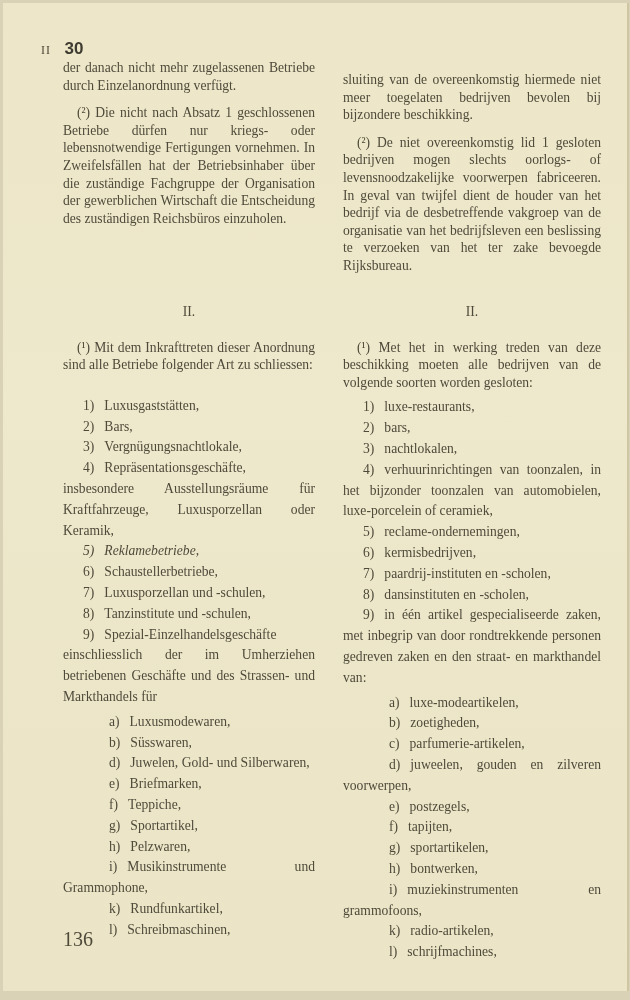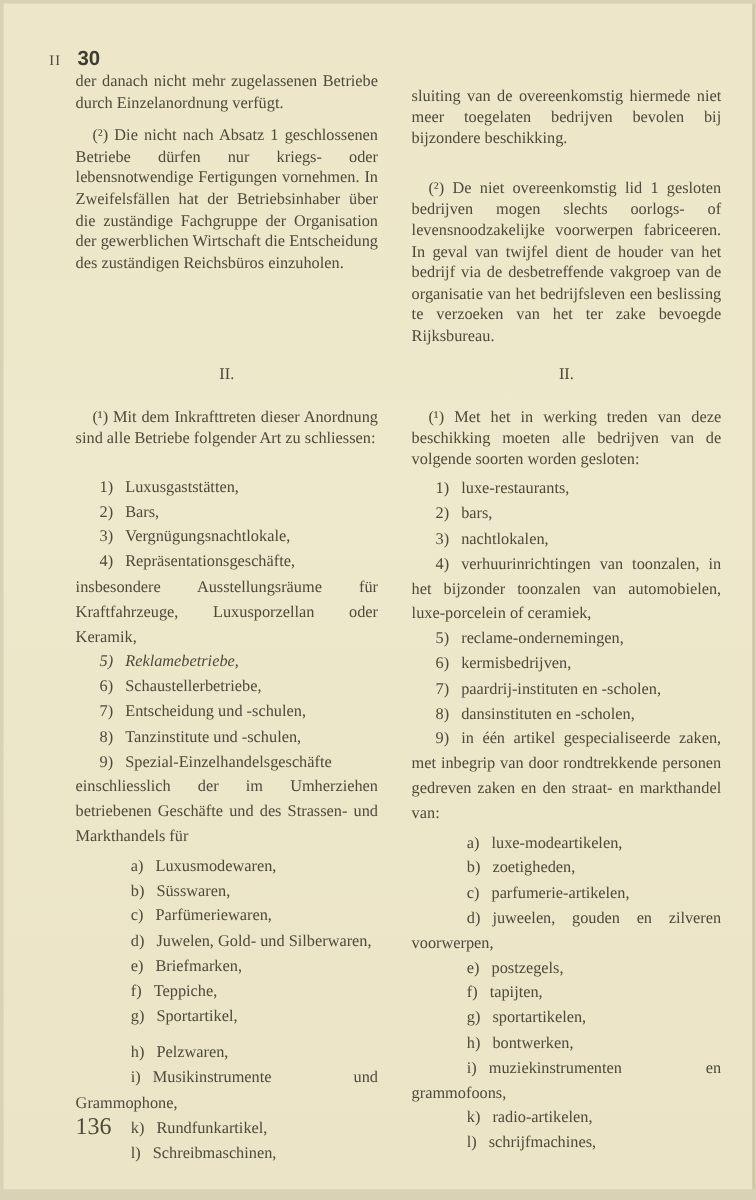--- a/index.html
+++ b/index.html
@@ -43,42 +43,41 @@
   <div class="col colL" style="top:300px;">
     <p class="roman">II.</p>
     <p class="indent" style="margin-top:18px;">(¹) Mit dem Inkrafttreten dieser Anordnung sind alle Betriebe folgender Art zu schliessen:</p>
     <div id="left-items" style="margin-top:22px;">
         <p class="li" style="text-indent: 20px;"><span style="margin-right: 10px;">1)</span><span>Luxusgaststätten,</span></p>
         <p class="li" style="text-indent: 20px;"><span style="margin-right: 10px;">2)</span><span>Bars,</span></p>
         <p class="li" style="text-indent: 20px;"><span style="margin-right: 10px;">3)</span><span>Vergnügungsnachtlokale,</span></p>
         <p class="li" style="text-indent: 20px;"><span style="margin-right: 10px;">4)</span><span>Repräsentationsgeschäfte, insbesondere Ausstellungsräume für Kraftfahrzeuge, Luxusporzellan oder Keramik,</span></p>
         <p class="li" style="text-indent: 20px; font-style: italic;"><span style="margin-right: 10px;">5)</span><span>Reklamebetriebe,</span></p>
         <p class="li" style="text-indent: 20px;"><span style="margin-right: 10px;">6)</span><span>Schaustellerbetriebe,</span></p>
-        <p class="li" style="text-indent: 20px;"><span style="margin-right: 10px;">7)</span><span>Entscheidung und -schulen,</span></p>
+        <p class="li" style="text-indent: 20px;"><span style="margin-right: 10px;">7)</span><span>Luxusporzellan und -schulen,</span></p>
         <p class="li" style="text-indent: 20px; font-family: Liberation Serif, serif;"><span style="margin-right: 10px;">8)</span><span>Tanzinstitute und -schulen,</span></p>
         <p class="li" style="text-indent: 20px;"><span style="margin-right: 10px;">9)</span><span>Spezial-Einzelhandelsgeschäfte einschliesslich der im Umherziehen betriebenen Geschäfte und des Strassen- und Markthandels für</span></p>
       </div>
     <div id="left-subs" style="margin-top:4px;">
         <p class="li sub" style="text-indent: 46px; padding-left: 0px;"><span style="margin-right: 10px;">a)</span><span>Luxusmodewaren,</span></p>
         <p class="li sub" style="text-indent: 46px; padding-left: 0px;"><span style="margin-right: 10px;">b)</span><span>Süsswaren,</span></p>
-        <p class="li sub" style="text-indent: 46px; padding-left: 0px;"><span style="margin-right: 10px;">c)</span><span>Parfümeriewaren,</span></p>
         <p class="li sub" style="text-indent: 46px; padding-left: 0px;"><span style="margin-right: 10px;">d)</span><span>Juwelen, Gold- und Silberwaren,</span></p>
         <p class="li sub" style="text-indent: 46px; padding-left: 0px;"><span style="margin-right: 10px;">e)</span><span>Briefmarken,</span></p>
         <p class="li sub" style="text-indent: 46px; padding-left: 0px;"><span style="margin-right: 10px;">f)</span><span>Teppiche,</span></p>
         <p class="li sub" style="text-indent: 46px; padding-left: 0px;"><span style="margin-right: 10px;">g)</span><span>Sportartikel,</span></p>
-        <p class="li sub" style="text-indent: 46px; padding-left: 0px; margin-top: 10px;"><span style="margin-right: 10px;">h)</span><span>Pelzwaren,</span></p>
+        <p class="li sub" style="text-indent: 46px; padding-left: 0px;"><span style="margin-right: 10px;">h)</span><span>Pelzwaren,</span></p>
         <p class="li sub" style="text-indent: 46px; padding-left: 0px;"><span style="margin-right: 10px;">i)</span><span>Musikinstrumente und Grammophone,</span></p>
         <p class="li sub" style="text-indent: 46px; padding-left: 0px;"><span style="margin-right: 10px;">k)</span><span>Rundfunkartikel,</span></p>
         <p class="li sub" style="text-indent: 46px; padding-left: 0px;"><span style="margin-right: 10px;">l)</span><span>Schreibmaschinen,</span></p>
       </div>
   </div>
 
   <div class="col colR" style="top:68px;">
     <p>sluiting van de overeenkomstig hiermede niet meer toegelaten bedrijven bevolen bij bijzondere beschikking.</p>
-    <p class="indent" style="margin-top:24px;">(²) De niet overeenkomstig lid 1 gesloten bedrijven mogen slechts oorlogs- of levensnoodzakelijke voorwerpen fabriceeren. In geval van twijfel dient de houder van het bedrijf via de desbetreffende vakgroep van de organisatie van het bedrijfsleven een beslissing te verzoeken van het ter zake bevoegde Rijksbureau.</p>
+    <p class="indent" style="margin-top:10px;">(²) De niet overeenkomstig lid 1 gesloten bedrijven mogen slechts oorlogs- of levensnoodzakelijke voorwerpen fabriceeren. In geval van twijfel dient de houder van het bedrijf via de desbetreffende vakgroep van de organisatie van het bedrijfsleven een beslissing te verzoeken van het ter zake bevoegde Rijksbureau.</p>
   </div>
   <div class="col colR" style="top:300px;">
     <p class="roman">II.</p>
     <p class="indent" style="margin-top:18px;">(¹) Met het in werking treden van deze beschikking moeten alle bedrijven van de volgende soorten worden gesloten:</p>
     <div id="right-items" style="margin-top:6px;">
         <p class="li" style="text-indent: 20px;"><span style="margin-right: 10px;">1)</span><span>luxe-restaurants,</span></p>
         <p class="li" style="text-indent: 20px;"><span style="margin-right: 10px;">2)</span><span>bars,</span></p>
         <p class="li" style="text-indent: 20px;"><span style="margin-right: 10px;">3)</span><span>nachtlokalen,</span></p>
         <p class="li" style="text-indent: 20px;"><span style="margin-right: 10px;">4)</span><span>verhuurinrichtingen van toonzalen, in het bijzonder toonzalen van automobielen, luxe-porcelein of ceramiek,</span></p>
         <p class="li" style="text-indent: 20px;"><span style="margin-right: 10px;">5)</span><span>reclame-ondernemingen,</span></p>

